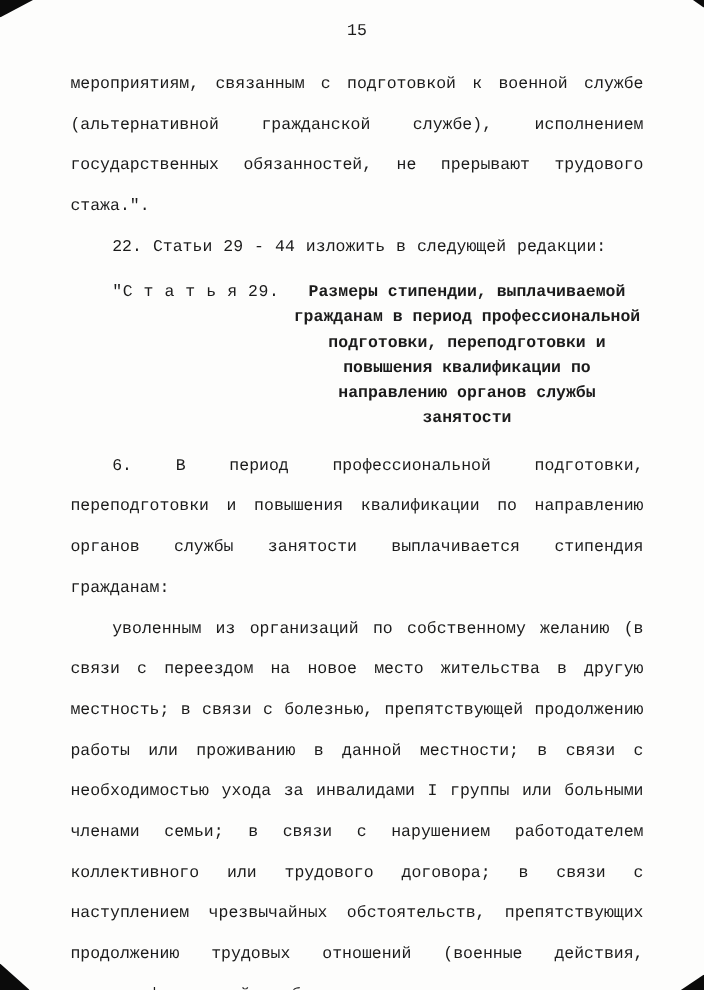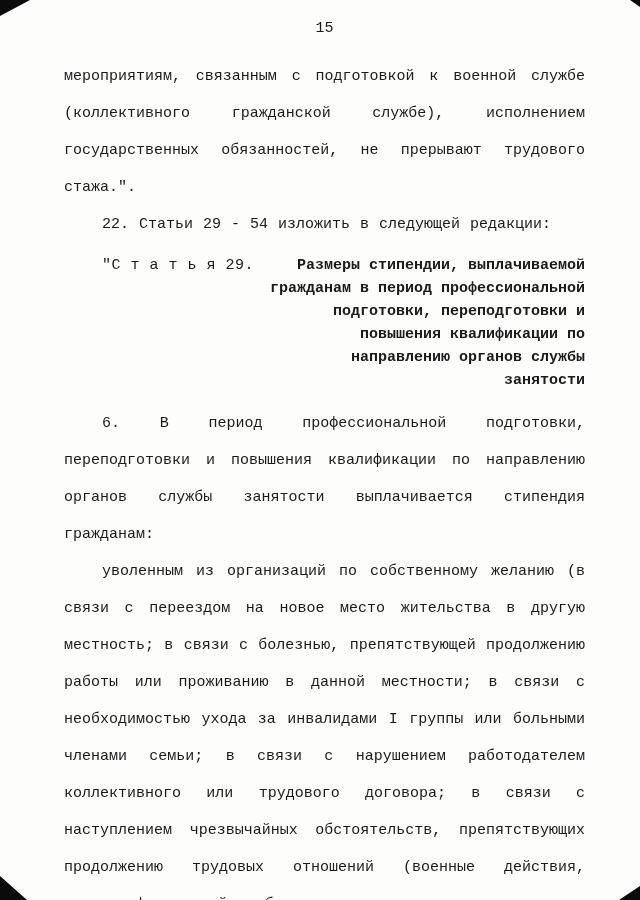--- a/index.html
+++ b/index.html
@@ -58,40 +58,40 @@
   }
   .heading .label {
     flex: none;
     white-space: nowrap;
     padding-right: 10px;
     letter-spacing: 0.5px;
   }
   .heading .title {
     font-weight: 700;
     width: 352px;
-    text-align: right;
+    text-align: center;
   }
 </style>
 </head>
 <body>
 
 <div class="page">
 
   <div class="corner corner-tl"></div>
   <div class="corner corner-tr"></div>
   <div class="corner corner-bl"></div>
   <div class="corner corner-br"></div>
 
   <div class="content">
 
     <div class="pageno">15</div>
 
-    <p class="body">мероприятиям, связанным с подготовкой к военной службе (коллективного гражданской службе), исполнением государственных обязанностей, не прерывают трудового стажа.".</p>
+    <p class="body">мероприятиям, связанным с подготовкой к военной службе (альтернативной гражданской службе), исполнением государственных обязанностей, не прерывают трудового стажа.".</p>
 
-    <p class="body indent">22. Статьи 29 - 54 изложить в следующей редакции:</p>
+    <p class="body indent">22. Статьи 29 - 44 изложить в следующей редакции:</p>
 
     <div class="heading">
       <span class="label">"С т а т ь я  29.</span>
       <span class="title">Размеры стипендии, выплачиваемой гражданам в период профессиональной подготовки, переподготовки и повышения квалификации по направлению органов службы занятости</span>
     </div>
 
     <p class="body indent">6. В период профессиональной подготовки, переподготовки и повышения квалификации по направлению органов службы занятости выплачивается стипендия гражданам:</p>
 
     <p class="body indent">уволенным из организаций по собственному желанию (в связи с переездом на новое место жительства в другую местность; в связи с болезнью, препятствующей продолжению работы или проживанию в данной местности; в связи с необходимостью ухода за инвалидами I группы или больными членами семьи; в связи с нарушением работодателем коллективного или трудового договора; в связи с наступлением чрезвычайных обстоятельств, препятствующих продолжению трудовых отношений (военные действия, катастрофы, стихийные бедствия, аварии, эпидемии и другие чрезвычайные обстоятельства); в случае увольнения женщин, имеющих детей в возрасте до 14 лет), а также уволенным по другим основаниям, за исключением случаев, указанных в абзаце третьем настоящего пункта, в течение 12 месяцев, предшествовавших началу обучения, и имевшим в этот период оплачиваемую</p>
 

